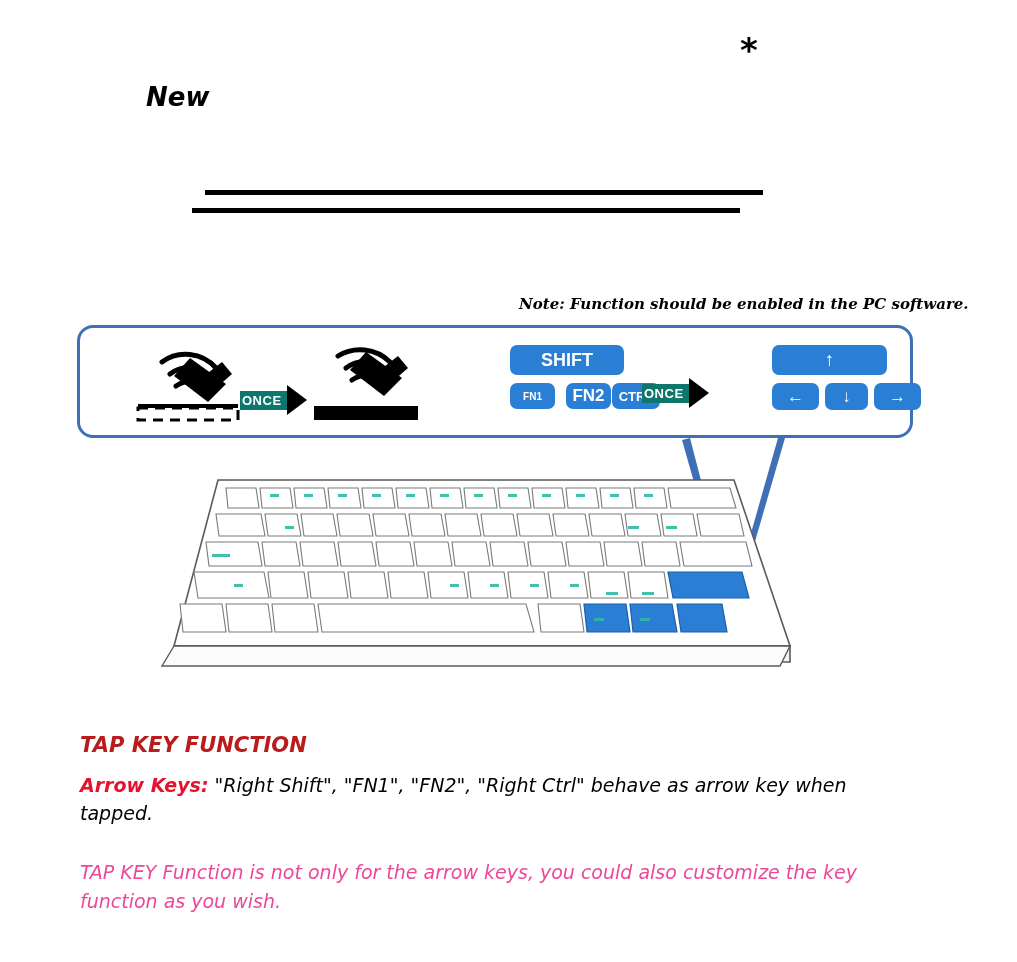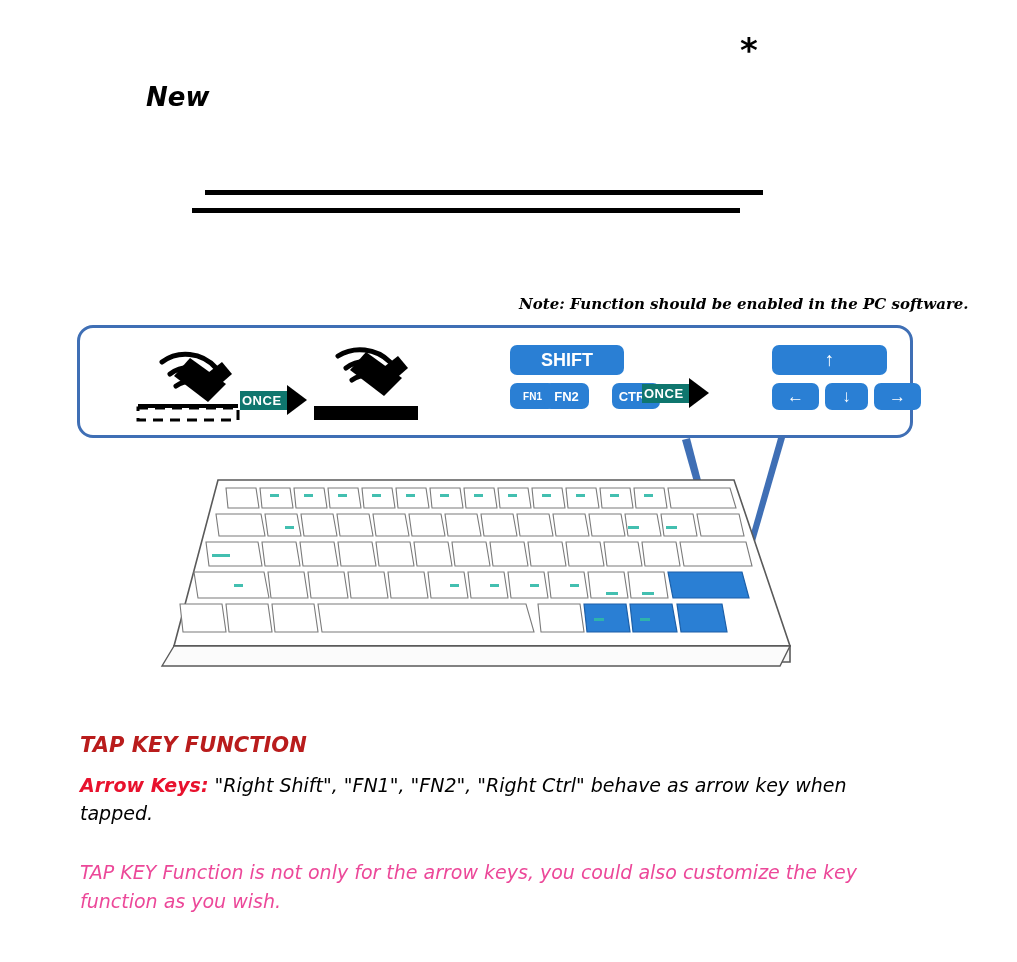--- a/index.html
+++ b/index.html
@@ -149,21 +149,21 @@
     font-weight: bold;
     text-align: left;
     display: flex;
     align-items: center;
     justify-content: center;
     position: absolute;
     box-sizing: border-box;
   }
   .k-shift { left: 0px;  top: 0px;  width: 114px; height: 30px; font-size: 18px; }
   .k-fn1   { left: 0px;  top: 38px; width: 45px;  height: 26px; font-size: 10px; }
-  .k-fn2   { left: 34px; top: 38px; width: 45px;  height: 26px; font-size: 13px; }
+  .k-fn2   { left: 56px; top: 38px; width: 45px;  height: 26px; font-size: 17px; }
   .k-ctrl  { left: 102px;top: 38px; width: 48px;  height: 26px; font-size: 13px; }
 
   .keygroup-right {
     position: absolute;
     left: 666px;
     top: 17px;
     width: 140px;
     height: 80px;
   }
   .k-up    { left: 26px; top: 0px;  width: 115px; height: 30px; font-size: 19px; }

